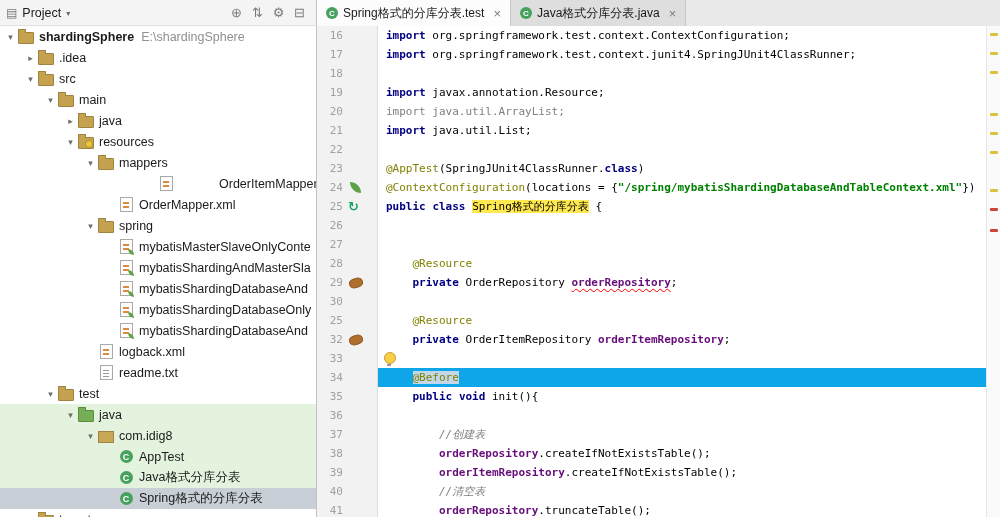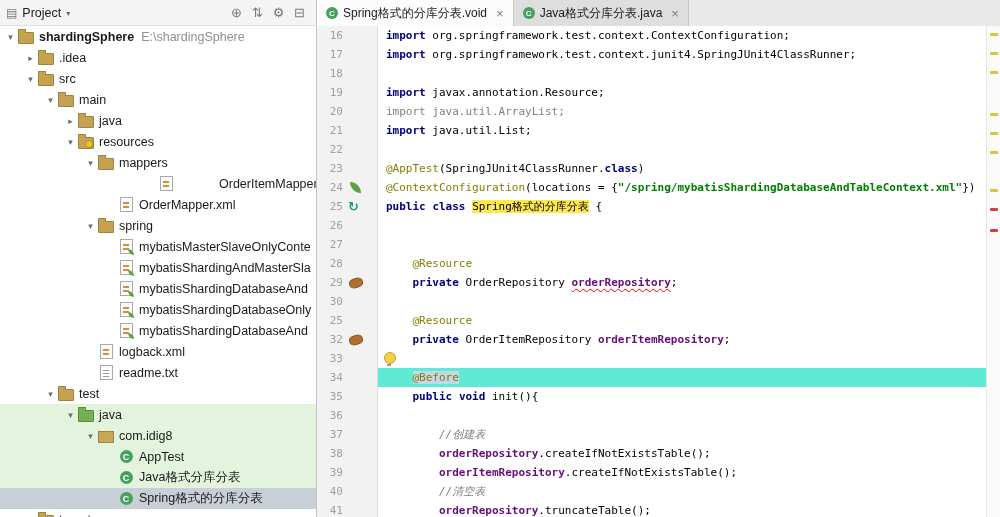--- a/index.html
+++ b/index.html
@@ -54,21 +54,21 @@
 
   
   .editor{position:absolute;left:317px;top:26px;right:0;bottom:0;background:#fff;overflow:hidden;
           font-family:"DejaVu Sans Mono",monospace;font-size:11px;}
   .editor-lines{position:absolute;left:0;top:0;right:13px;bottom:0;}
   .line{display:flex;height:19px;line-height:19px;}
   .gutter{width:60px;flex:none;background:#f2f2f2;border-right:1px solid #dcdcdc;display:flex;position:relative;}
   .lnum{width:26px;flex:none;text-align:right;color:#a0a0a0;font-size:11px;}
   .gicons{flex:1;position:relative;}
   .code{flex:1;white-space:pre;padding-left:8px;color:#000;position:relative;overflow:hidden;}
-  .line.hl-row .code{background:#5eead4;}
+  .line.hl-row .code{background:#0ea5e9;}
 
   .tk-kw{color:#000080;font-weight:bold;}
   .tk-plain{color:#000;}
   .tk-ann{color:#808000;}
   .tk-str{color:#008000;font-weight:bold;}
   .tk-cmt{color:#808080;font-style:italic;}
   .tk-gray{color:#808080;}
   .tk-field{color:#660e7a;font-weight:bold;}
   .tk-err{text-decoration:underline wavy #ff0000 1px;text-underline-offset:2px;}
   .tk-hly{background:#ffe94f;color:#000;}
@@ -287,21 +287,21 @@
             <span class="ic-folder"></span>
           </span>
           <span class="tlabel">target</span>
         </div>
       </div>
   </aside>
 
   <div class="tabbar">
       <div class="tab active">
         <span class="ic-class">C</span>
-        <span class="tab-label">Spring格式的分库分表.void</span>
+        <span class="tab-label">Spring格式的分库分表.test</span>
         <span class="tab-close">×</span>
       </div>
       <div class="tab">
         <span class="ic-class">C</span>
         <span class="tab-label">Java格式分库分表.java</span>
         <span class="tab-close">×</span>
       </div>
     </div>
 
   <div class="editor">

